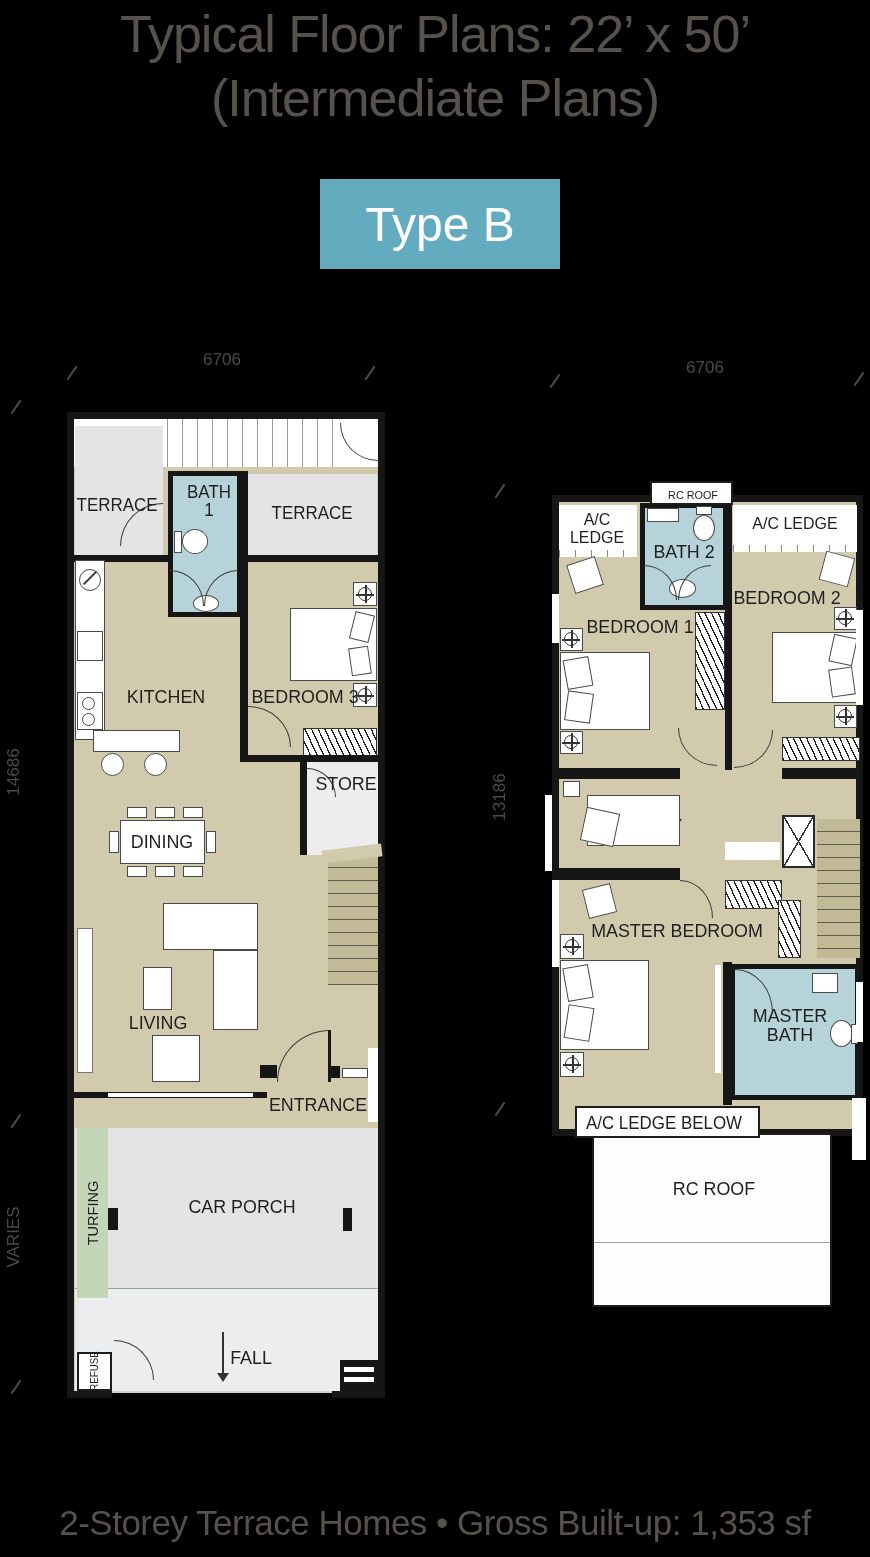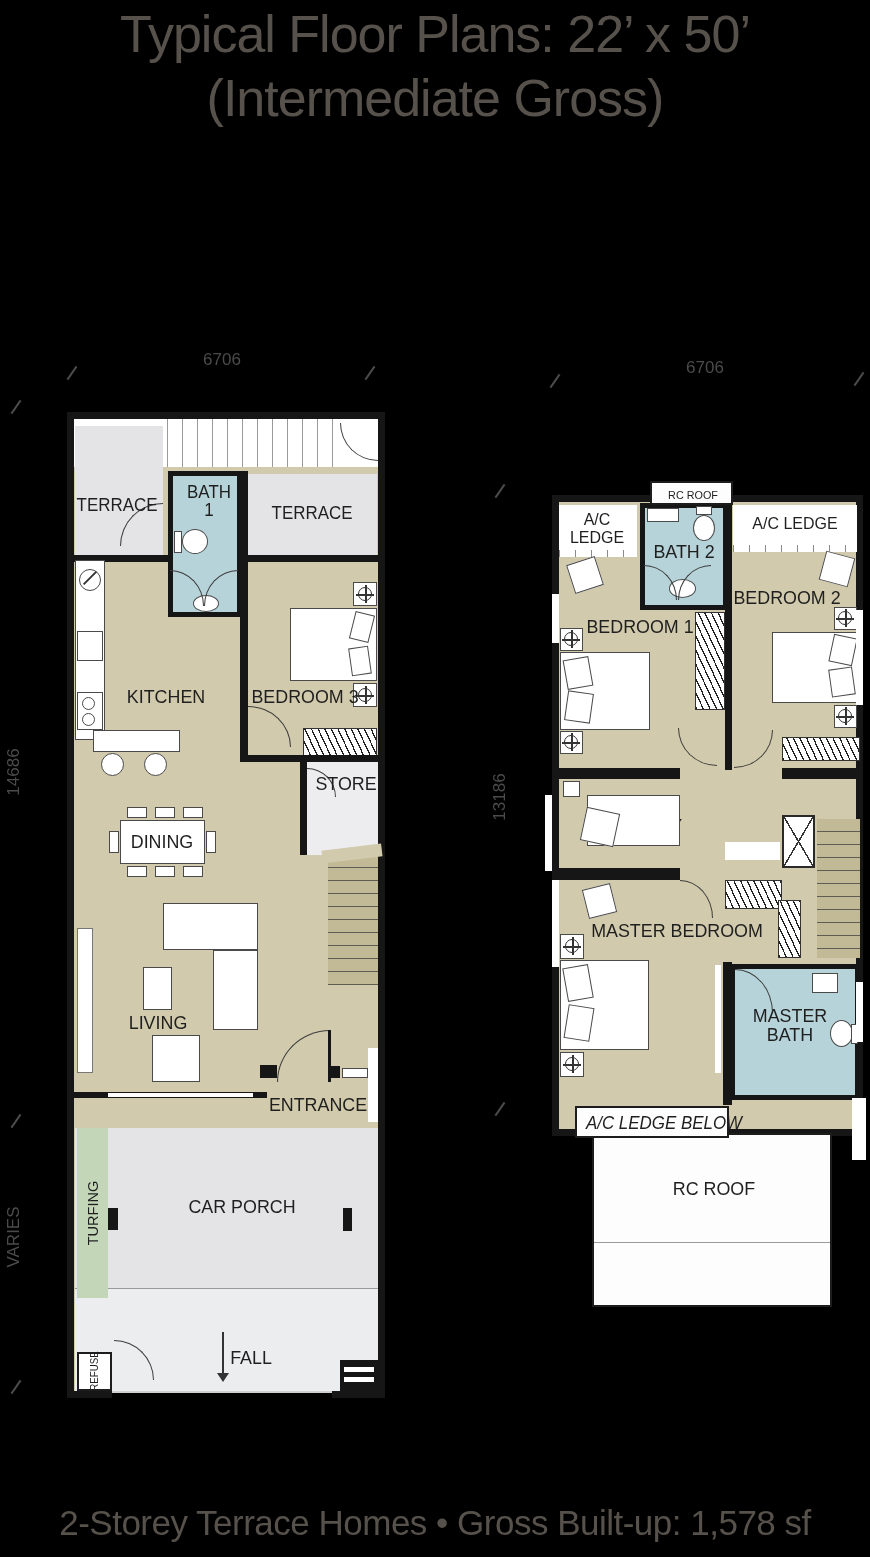--- a/index.html
+++ b/index.html
@@ -58,22 +58,23 @@
         border-right:6px solid transparent;border-top:9px solid #333;}
   .outbox{position:absolute;background:#fdfdfd;border:2px solid #1d1d1d;box-sizing:border-box;}
 </style>
 </head>
 <body>
 
 <div class="page">
 
   <div class="title">
     <div>Typical Floor Plans: 22’ x 50’</div>
-    <div>(Intermediate Gross)</div>
-  </div>
+    <div>(Intermediate Plans)</div>
+  </div>
+  <div class="badge">Type B</div>
 
   <div class="dim" style="left:222px;top:360px;">6706</div>
   <div class="tick" style="left:64px;top:372px;"></div>
   <div class="tick" style="left:362px;top:372px;"></div>
   <div class="dim rot" style="left:14px;top:772px;">14686</div>
   <div class="dim rot" style="left:14px;top:1237px;">VARIES</div>
   <div class="tick" style="left:8px;top:406px;"></div>
   <div class="tick" style="left:8px;top:1120px;"></div>
   <div class="tick" style="left:8px;top:1386px;"></div>
 
@@ -272,23 +273,23 @@
 
     <div class="abs white" style="left:-7px;top:92px;width:7px;height:49px;"></div>
     <div class="abs white" style="left:-7px;top:378px;width:7px;height:87px;"></div>
     <div class="abs white" style="left:297px;top:108px;width:7px;height:95px;"></div>
     <div class="abs white" style="left:297px;top:480px;width:7px;height:60px;"></div>
   </div>
 
   <div class="abs white" style="left:545px;top:795px;width:7px;height:76px;"></div>
   <div class="abs white" style="left:852px;top:1098px;width:14px;height:62px;"></div>
 
-  <div class="outbox" style="left:575px;top:1106px;width:154px;height:32px;z-index:2;font-style:italic;">
+  <div class="outbox" style="left:575px;top:1106px;width:185px;height:32px;z-index:2;">
     <div class="lbl s18" style="left:87px;top:15px;">A/C LEDGE BELOW</div>
   </div>
 
   <div class="outbox" style="left:592px;top:1133px;width:240px;height:174px;">
     <div class="abs" style="left:0;top:107px;width:236px;height:1px;background:#9a9a9a;"></div>
     <div class="lbl s19" style="left:120px;top:54px;">RC ROOF</div>
   </div>
 
-  <div class="caption">2-Storey Terrace Homes • Gross Built-up: 1,578 sf</div>
+  <div class="caption">2-Storey Terrace Homes • Gross Built-up: 1,353 sf</div>
 </div>
 
 </body></html>

